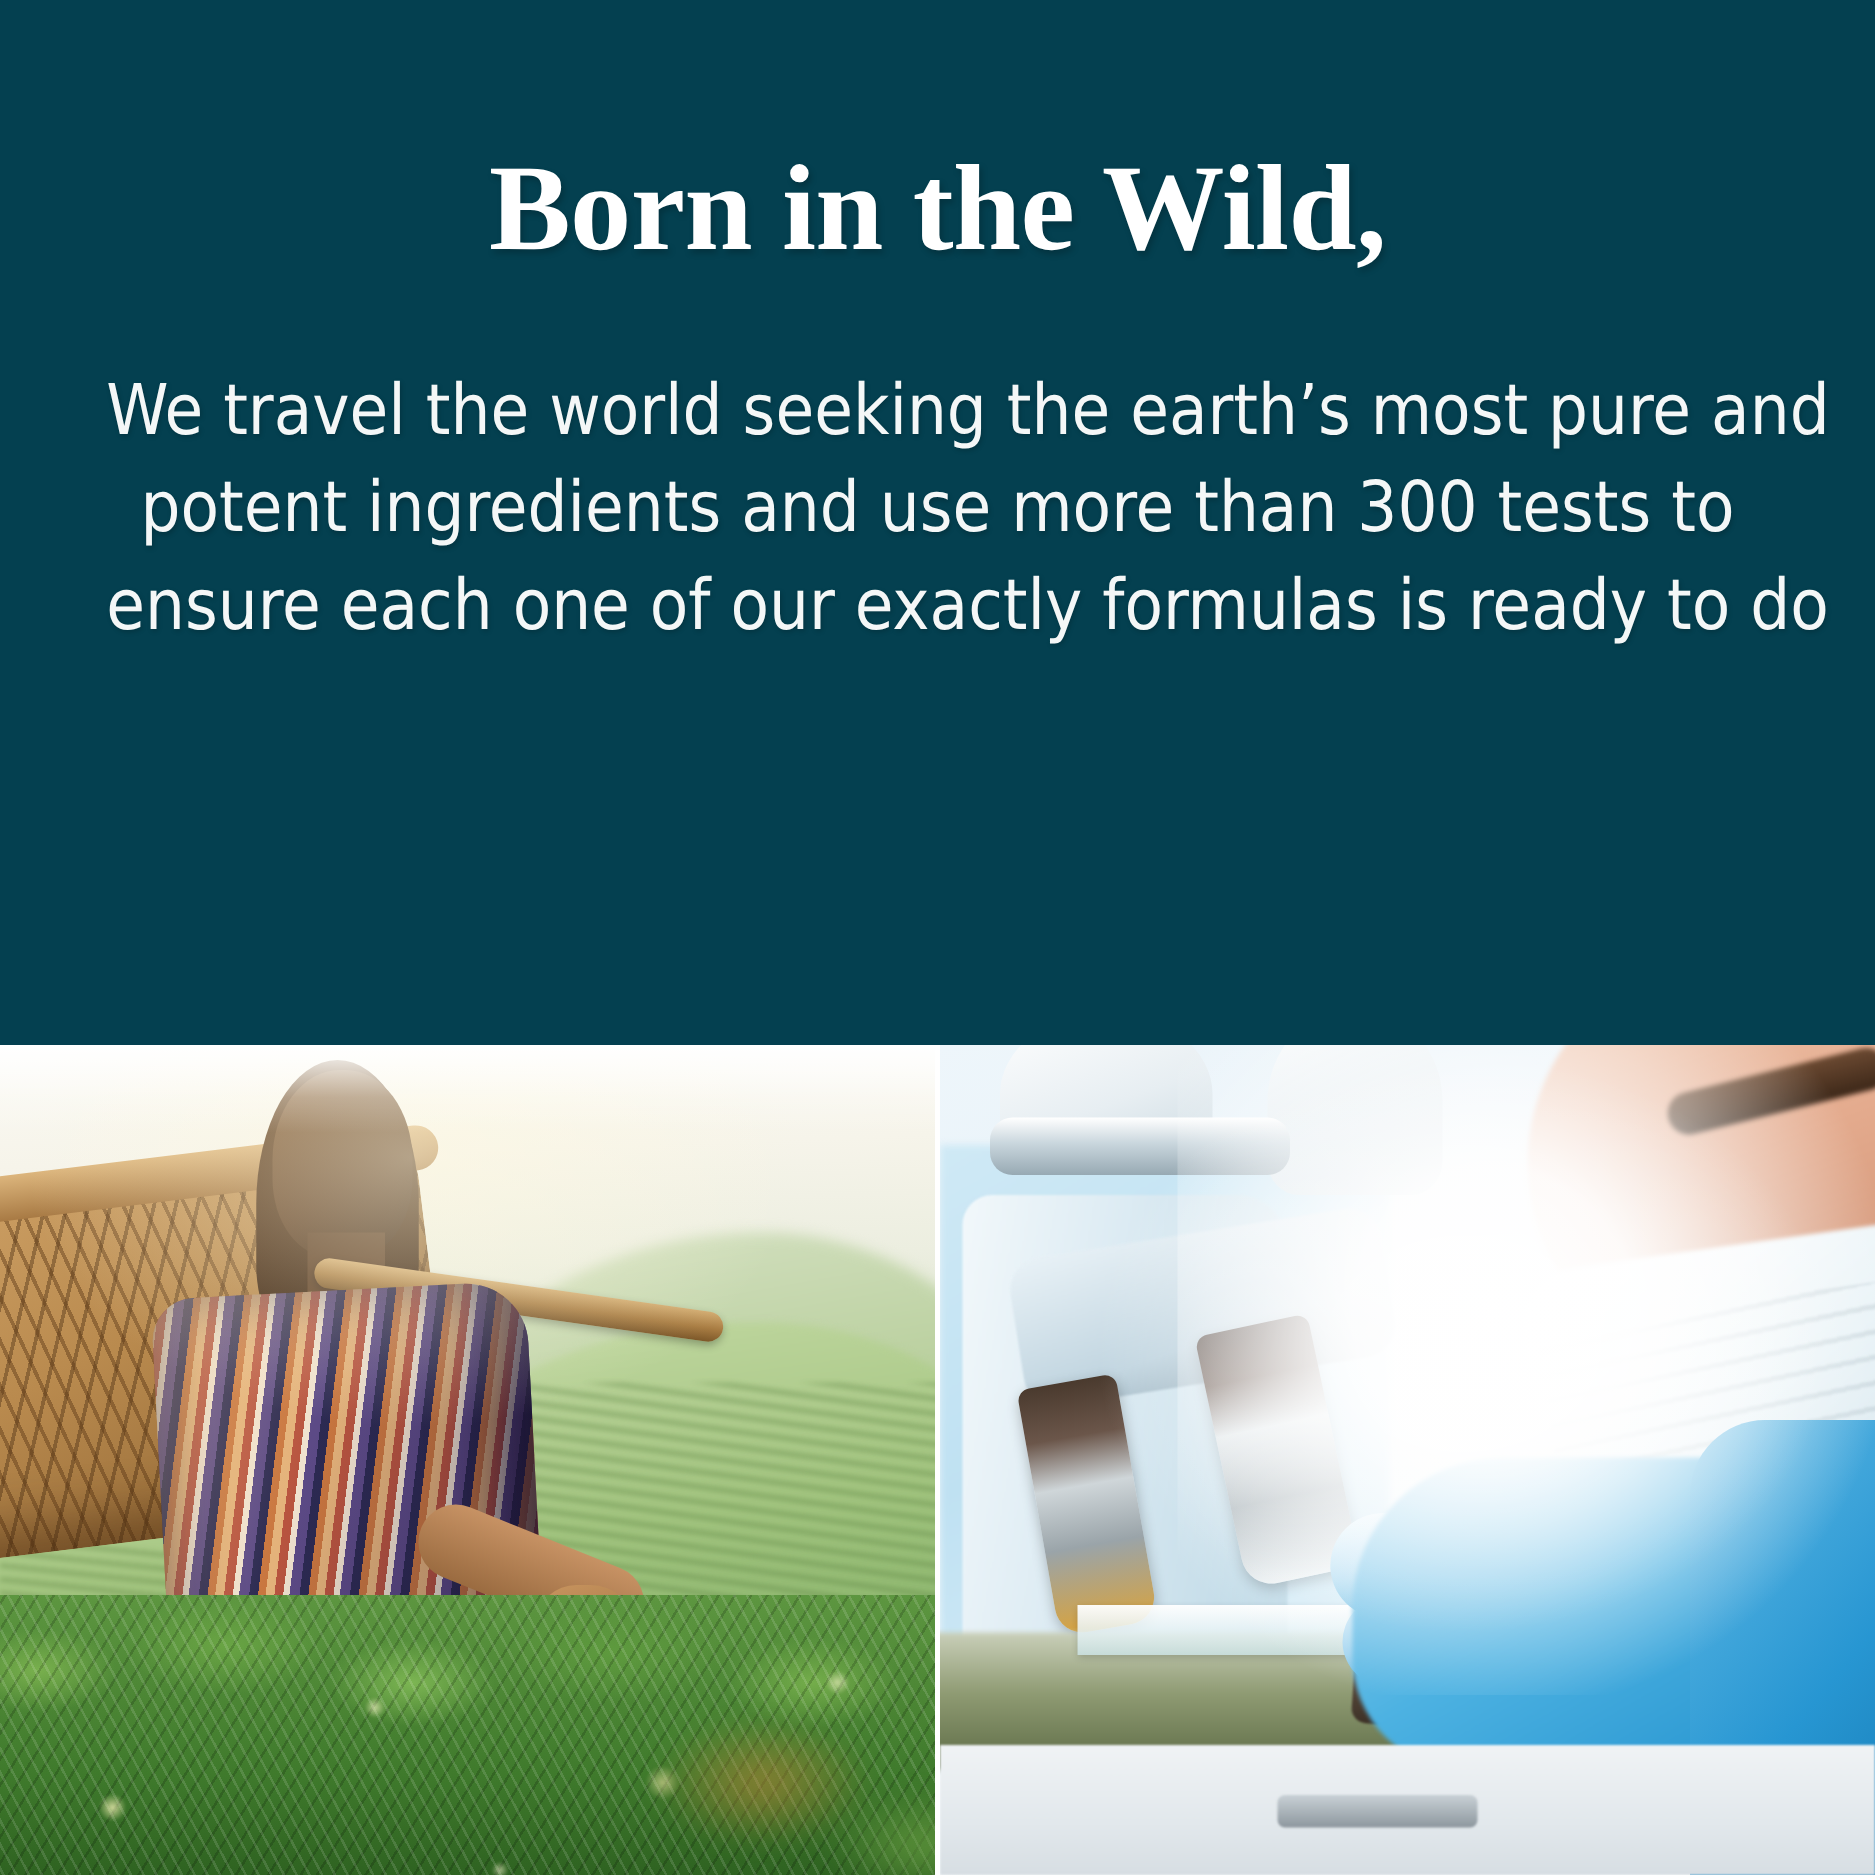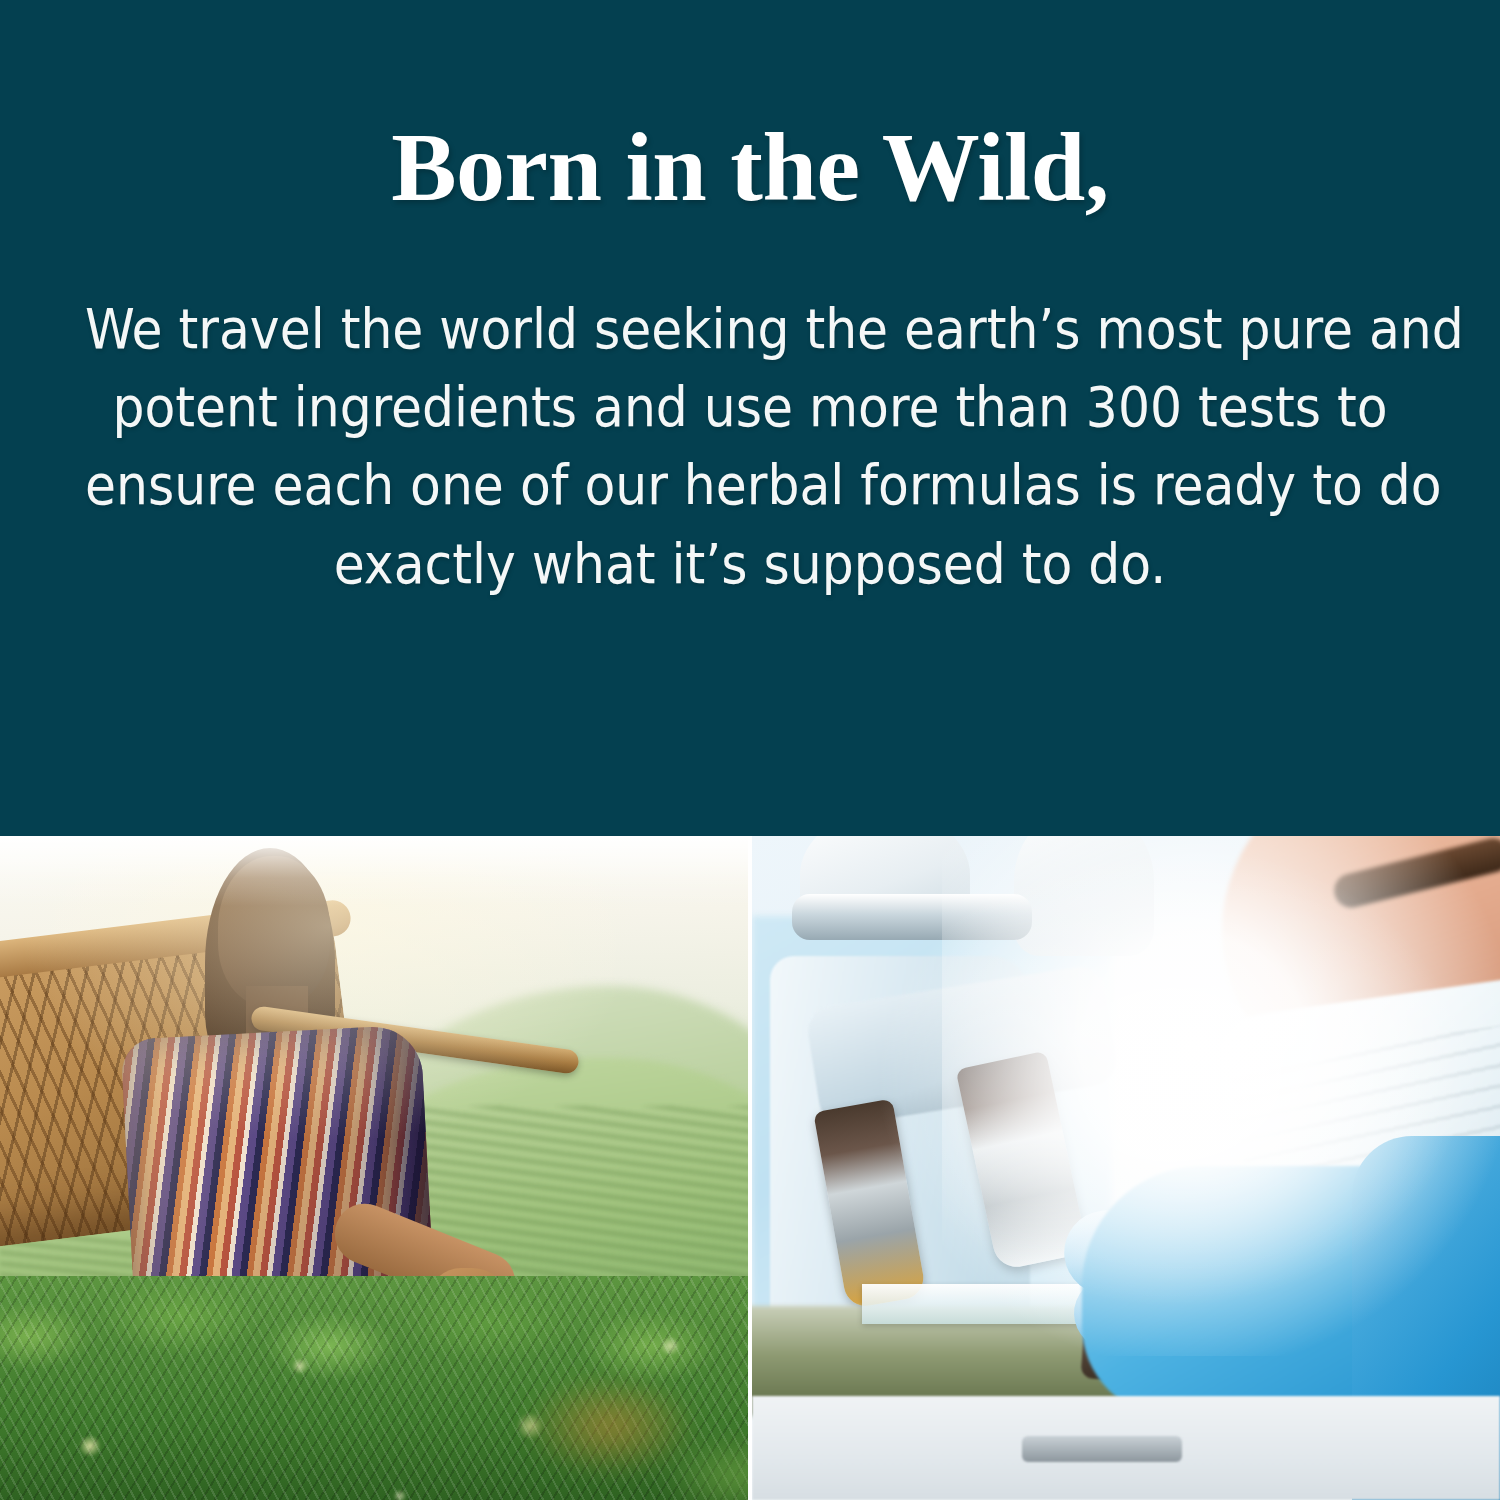--- a/index.html
+++ b/index.html
@@ -406,22 +406,21 @@
 
   <div class="hero">
 
     <h1 class="headline">
       <span class="hl-line">Born in the Wild,</span>
     </h1>
 
     <p class="subcopy">
       <span class="sc-line">We travel the world seeking the earth’s most pure and</span>
       <span class="sc-line">potent ingredients and use more than 300 tests to</span>
-      <span class="sc-line">ensure each one of our herbal formulas is ready to do</span>
-      <span class="sc-line">exactly what it’s supposed to do.</span>
+      <span class="sc-line">ensure each one of our exactly formulas is ready to do</span>
     </p>
 
   </div>
 
   <div class="photo-strip">
 
     <div class="photo photo-left">
       <div class="ph-layer tea-sky"></div>
       <div class="ph-layer tea-hill-far"></div>
       <div class="ph-layer tea-hill-mid"></div>

